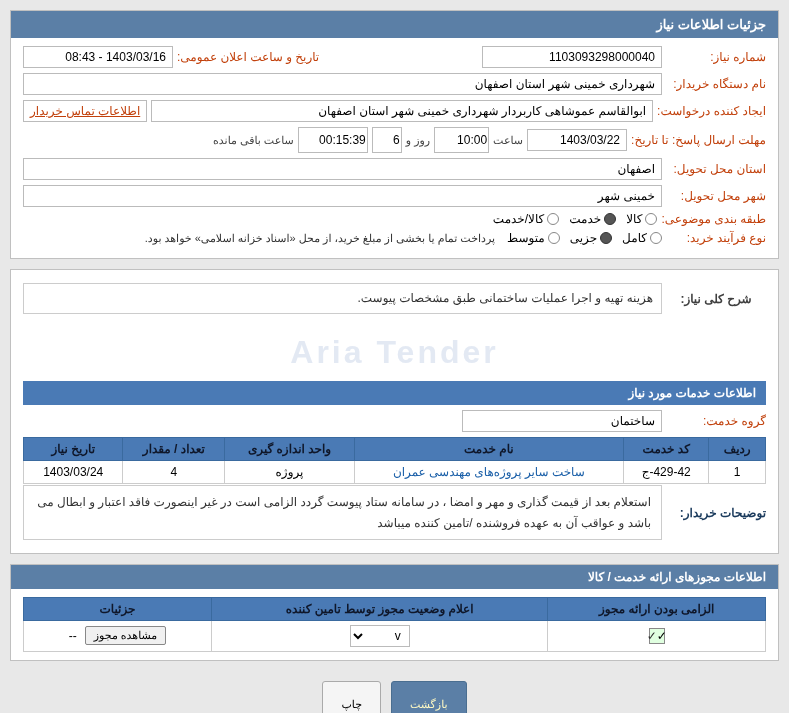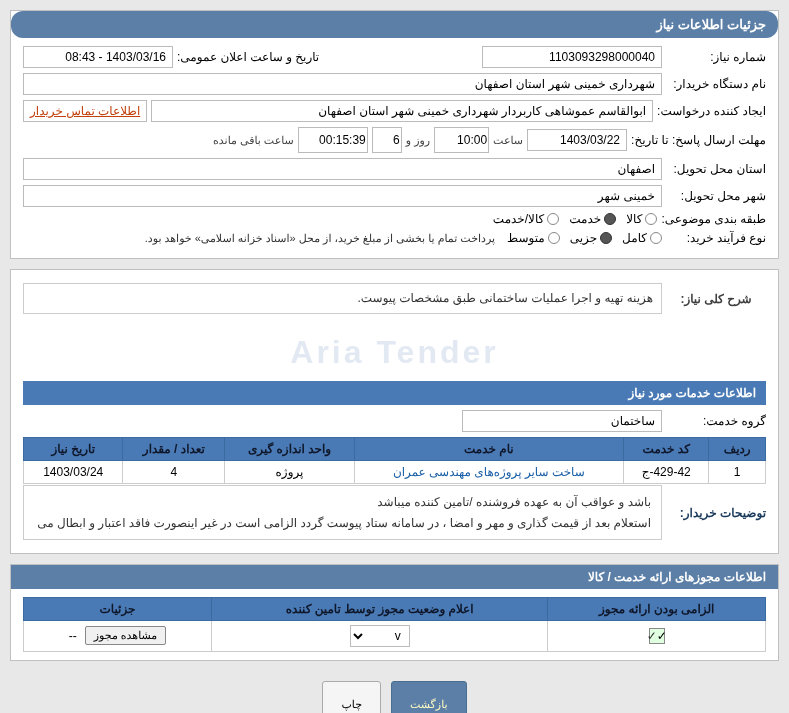--- a/index.html
+++ b/index.html
@@ -20,33 +20,32 @@
       border: 1px solid #c0c0c0;
       margin-bottom: 10px;
     }
     .card-header {
       background: #5b7fa6;
       color: #fff;
       padding: 6px 12px;
       font-size: 13px;
       font-weight: bold;
       text-align: right;
-      border-radius: 12px;
     }
     .card-body {
       padding: 8px 12px;
     }
     .form-row {
       display: flex;
       align-items: center;
       margin-bottom: 5px;
       gap: 4px;
     }
     .form-label {
-      color: #000000;
+      color: #c2410c;
       white-space: nowrap;
       min-width: 100px;
       text-align: right;
       font-size: 12px;
     }
     .form-value {
       border: 1px solid #bbb;
       padding: 2px 6px;
       background: #fff;
       font-size: 12px;
@@ -354,22 +353,22 @@
             <td>پروژه</td>
             <td>4</td>
             <td>1403/03/24</td>
           </tr>
         </tbody>
       </table>
 
       <div class="form-row" style="margin-top:1px;">
         <span class="form-label" style="font-weight:bold; color:#1a3a5c;">توضیحات خریدار:</span>
         <div class="buyer-note" style="flex:1;">
+          <div>استعلام بعد از قیمت گذاری و مهر و امضا ، در سامانه ستاد پیوست گردد الزامی است در غیر اینصورت فاقد اعتبار و ابطال می</div>
           <div>باشد و عواقب آن به عهده فروشنده /تامین کننده میباشد</div>
-          <div>استعلام بعد از قیمت گذاری و مهر و امضا ، در سامانه ستاد پیوست گردد الزامی است در غیر اینصورت فاقد اعتبار و ابطال می</div>
         </div>
       </div>
 
     </div>
   </div>
 
   <div class="bottom-table-section">
     <div class="bottom-table-header">
       <span>اطلاعات مجوزهای ارائه خدمت / کالا</span>
     </div>

